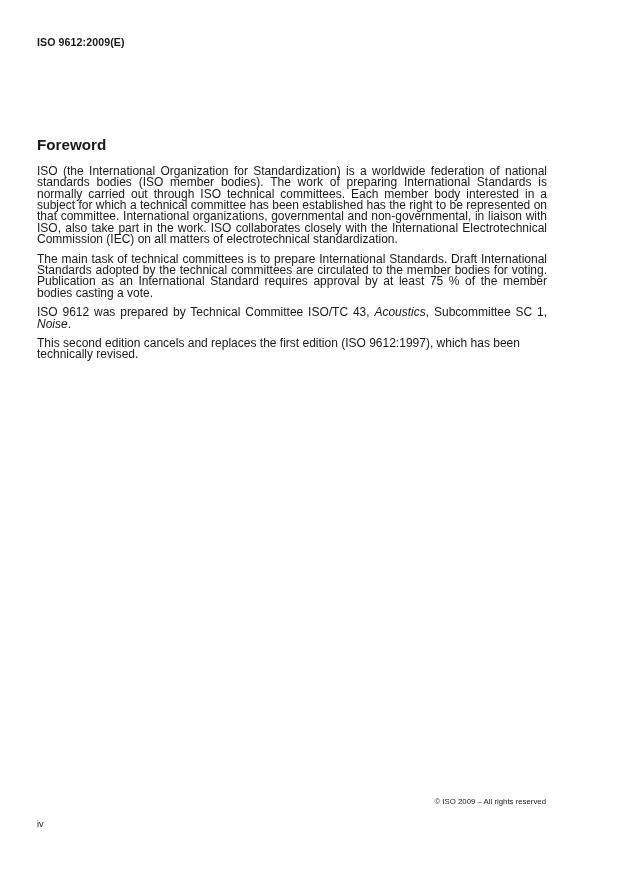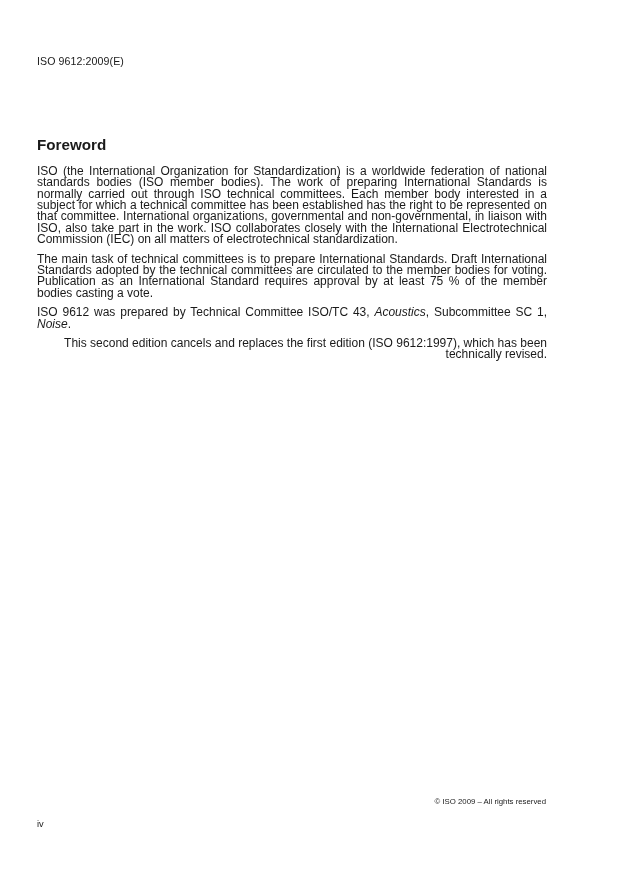--- a/index.html
+++ b/index.html
@@ -1,23 +1,23 @@
 <!DOCTYPE html>
 <html><head>
 <meta charset="utf-8">
 <style>
   html, body { margin: 0; padding: 0; background: #ffffff; }
   body { width: 619px; height: 877px; position: relative; overflow: hidden;
          font-family: "Liberation Sans", sans-serif; color: #1a1a1a; }
   .page { position: absolute; left: 0; top: 0; width: 619px; height: 877px; background: #fff; }
-  .header-id { position: absolute; left: 37px; top: 36px; font-size: 10.6px; font-weight: normal; letter-spacing: 0.1px; margin-top: 19px; }
+  .header-id { position: absolute; left: 37px; top: 36px; font-size: 10.6px; font-weight: bold; letter-spacing: 0.1px; }
   .heading { position: absolute; left: 37px; top: 136px; font-size: 15.2px; font-weight: bold; }
   .body { position: absolute; left: 37px; top: 166px; width: 510px; font-size: 12px; line-height: 11.35px; }
   .body p { margin: 0 0 8.2px 0; text-align: justify; }
-  .body p.last-line-left { text-align: right; }
+  .body p.last-line-left { text-align: left; }
   .footer-page { position: absolute; left: 37px; top: 819px; font-size: 9.3px; }
   .footer-copy { position: absolute; right: 73px; top: 797px; font-size: 7.8px; }
 </style>
 </head>
 <body>
 
 <div class="page">
   <div class="header-id">ISO 9612:2009(E)</div>
 
   <div class="heading">Foreword</div>

